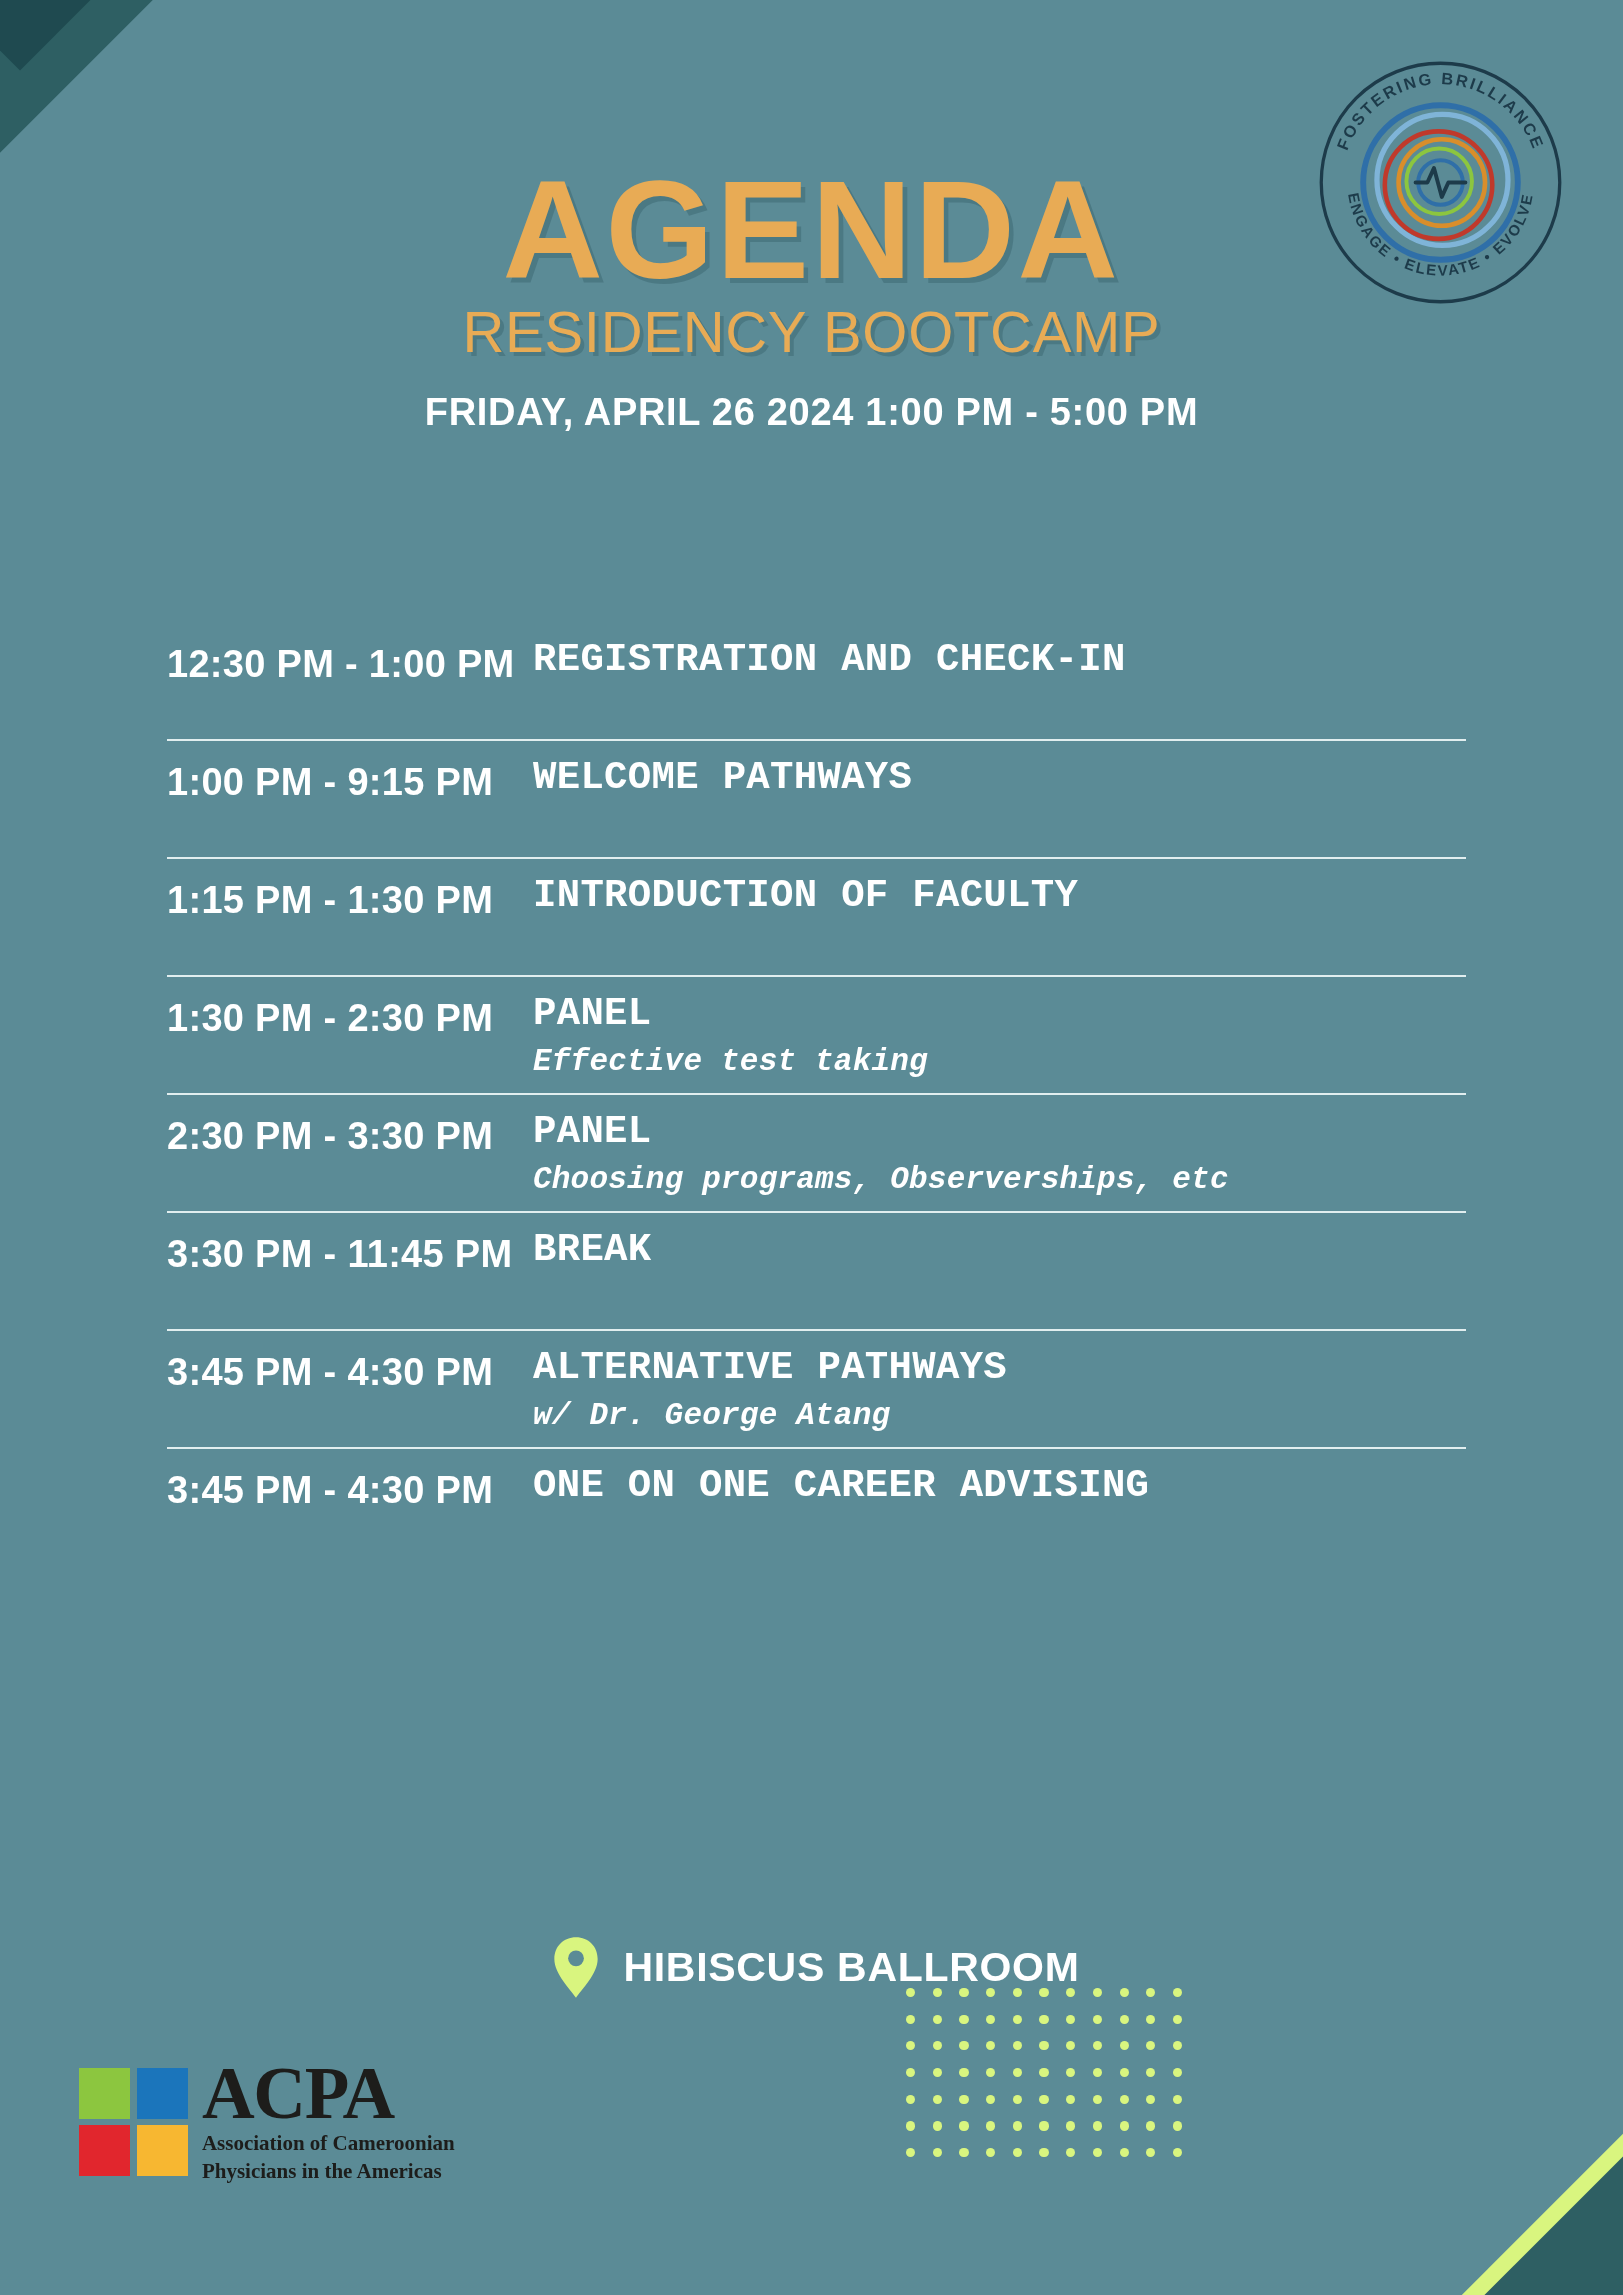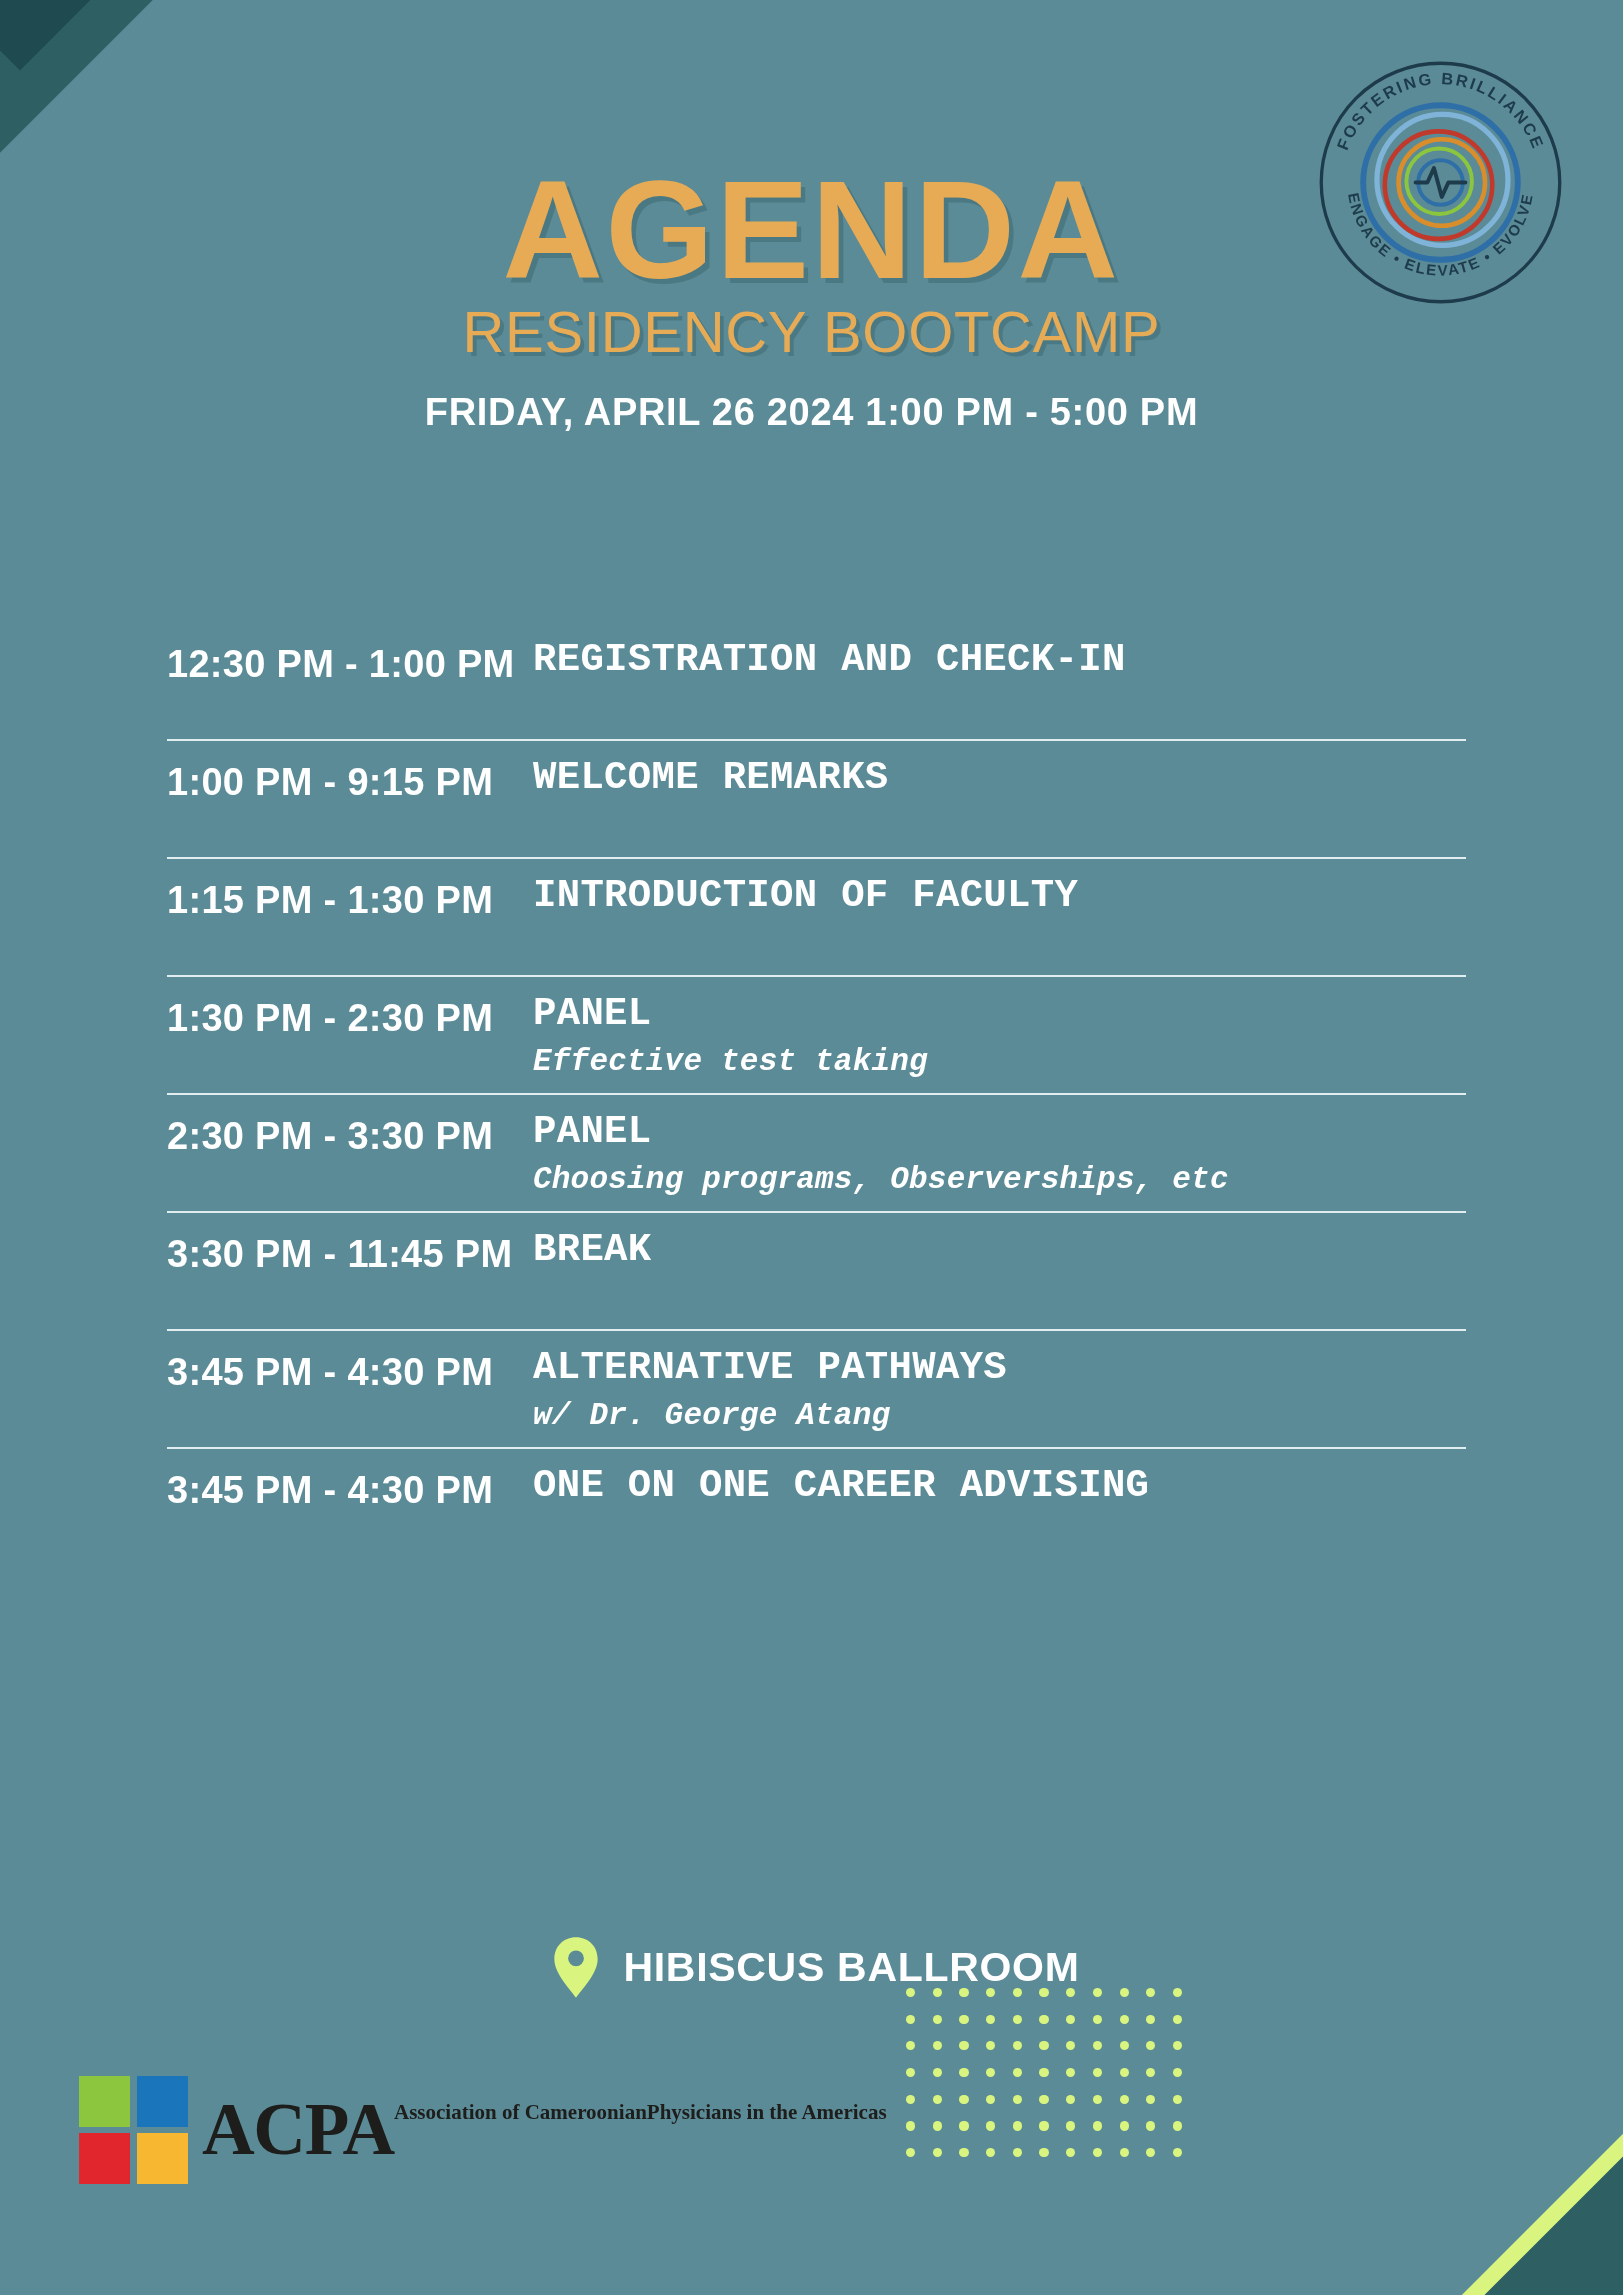--- a/index.html
+++ b/index.html
@@ -186,21 +186,21 @@
   .acpa .squares {
     display: grid;
     grid-template-columns: 51px 51px;
     grid-template-rows: 51px 51px;
     gap: 6.5px;
   }
   .sq1 { background: #8cc63f; }
   .sq2 { background: #1b75bb; }
   .sq3 { background: #e1262d; }
   .sq4 { background: #f7b731; }
-  .acpa .txt { display: flex; flex-direction: row; }
+  .acpa .txt { display: flex; flex-direction: column; }
   .acpa .acro {
     font-family: "Liberation Serif", serif;
     font-size: 73px;
     font-weight: 700;
     color: #1d1d1b;
     line-height: 0.92;
     letter-spacing: -1.3px;
   }
   .acpa .full {
     font-family: "Liberation Serif", serif;
@@ -281,21 +281,21 @@
     <div class="time">12:30 PM - 1:00 PM</div>
     <div class="body">
       <div class="label">REGISTRATION AND CHECK-IN</div>
     </div>
   </div>
   <div class="divider"></div>
 
   <div class="row">
     <div class="time">1:00 PM - 9:15 PM</div>
     <div class="body">
-      <div class="label">WELCOME REMARKS</div>
+      <div class="label">WELCOME PATHWAYS</div>
     </div>
   </div>
   <div class="divider"></div>
 
   <div class="row">
     <div class="time">1:15 PM - 1:30 PM</div>
     <div class="body">
       <div class="label">INTRODUCTION OF FACULTY</div>
     </div>
   </div>

